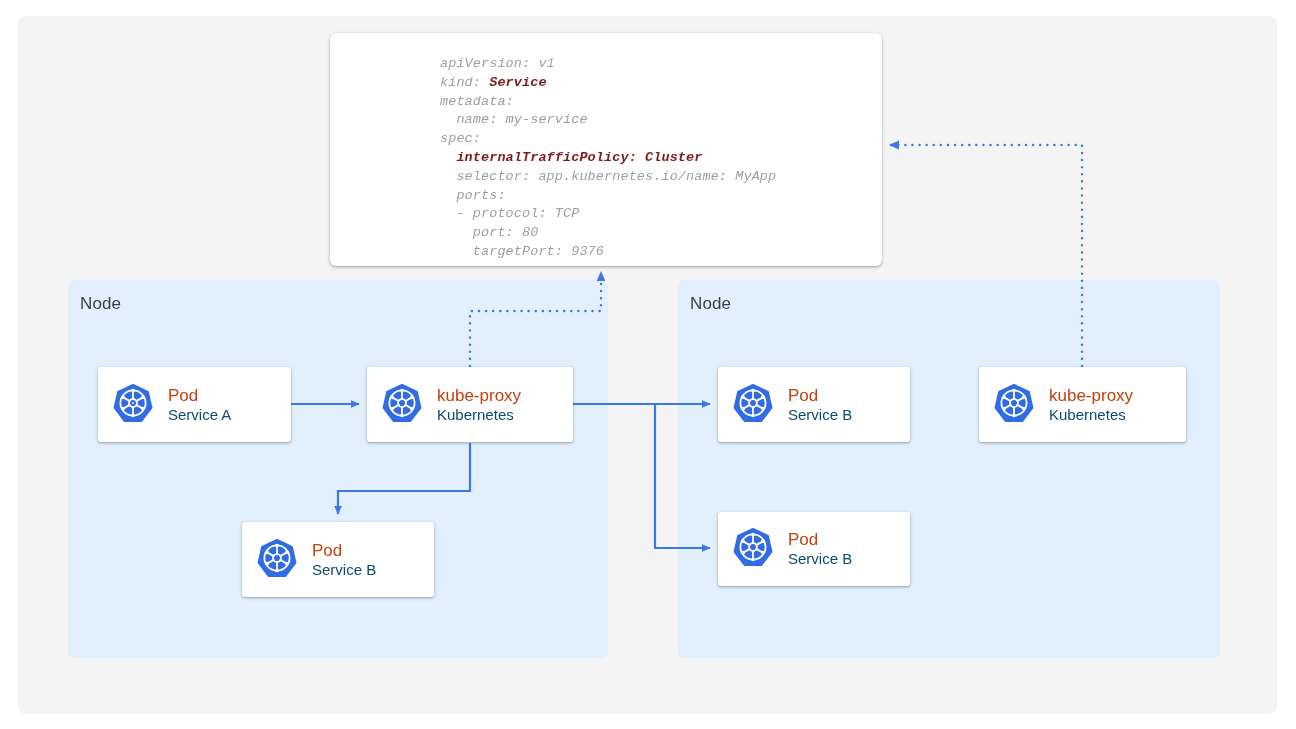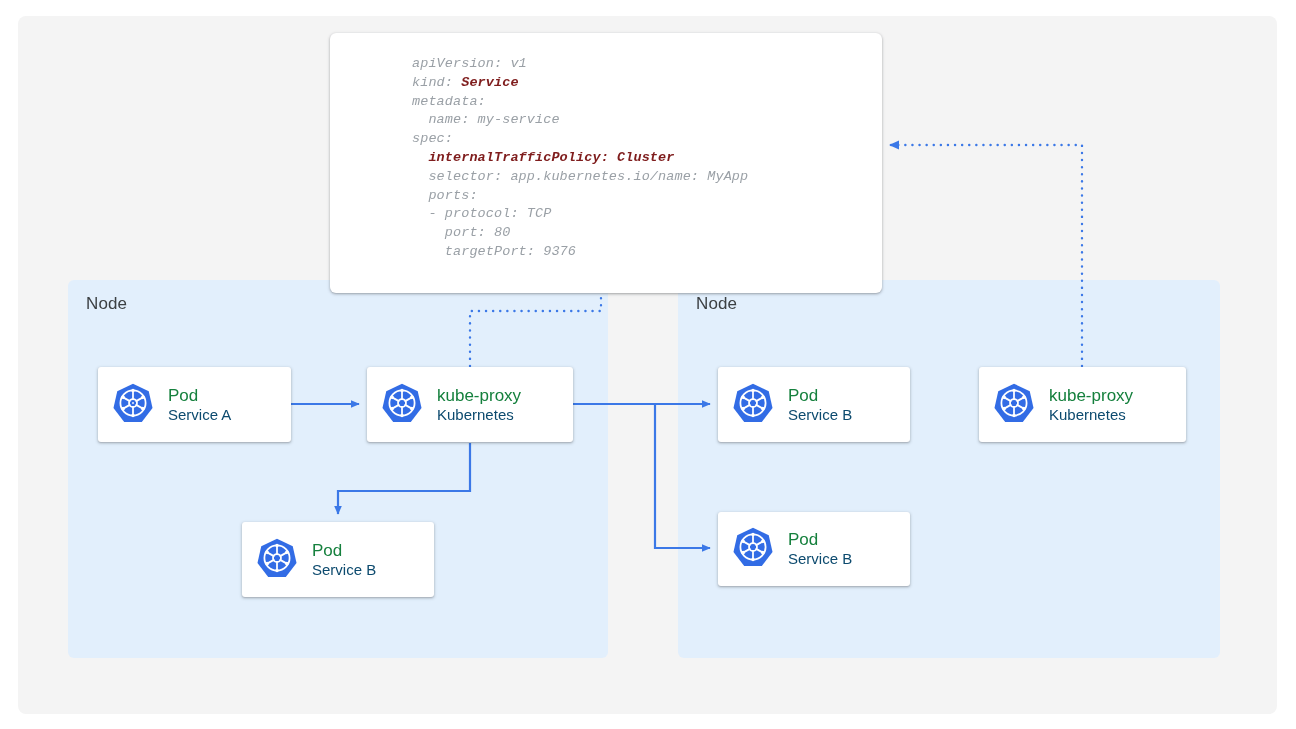--- a/index.html
+++ b/index.html
@@ -29,21 +29,21 @@
     border-radius: 8px;
   }
   
   .node {
     position: absolute;
     background: #e2effc;
     border-radius: 6px;
   }
   .node-label {
     position: absolute;
-    left: 18px;
+    left: 12px;
     top: 14px;
     font-size: 17px;
     color: #3c4043;
     letter-spacing: .1px;
   }
   #node-left  { left: 68px;  top: 280px; width: 540px; height: 378px; }
   #node-right { left: 678px; top: 280px; width: 542px; height: 378px; }
 
   
   .card {
@@ -61,21 +61,21 @@
     margin-right: 14px;
   }
   .card-text {
     display: flex;
     flex-direction: column;
     justify-content: center;
     line-height: 1.24;
   }
   .card-title {
     font-size: 17px;
-    color: #15803d;
+    color: #c2410c;
     white-space: nowrap;
   }
   .card-sub {
     font-size: 15px;
     color: #0c4a6e;
     white-space: nowrap;
   }
 
   #card-pod-a      { left: 98px;  top: 367px; width: 193px; height: 75px; }
   #card-kubeproxy-left { left: 367px; top: 367px; width: 206px; height: 75px; }
@@ -83,25 +83,26 @@
   #card-pod-b-r1   { left: 718px; top: 367px; width: 192px; height: 75px; }
   #card-pod-b-r2   { left: 718px; top: 512px; width: 192px; height: 74px; }
   #card-kubeproxy-right { left: 979px; top: 367px; width: 207px; height: 75px; }
 
   
   #yaml-box {
     position: absolute;
     left: 330px;
     top: 33px;
     width: 552px;
-    height: 260px;
+    height: 233px;
     background: #ffffff;
     border-radius: 6px;
     box-shadow: 0 1px 2px rgba(60,64,67,.30), 0 1px 3px 1px rgba(60,64,67,.13);
     box-sizing: border-box;
+    padding-left: 28px;
   }
   #yaml-code {
     margin: 0;
     padding: 22px 0 0 82px;
     font-family: "Liberation Mono", "DejaVu Sans Mono", monospace;
     font-style: italic;
     font-size: 13.5px;
     line-height: 18.8px;
     color: #9aa0a6;
     white-space: pre;

